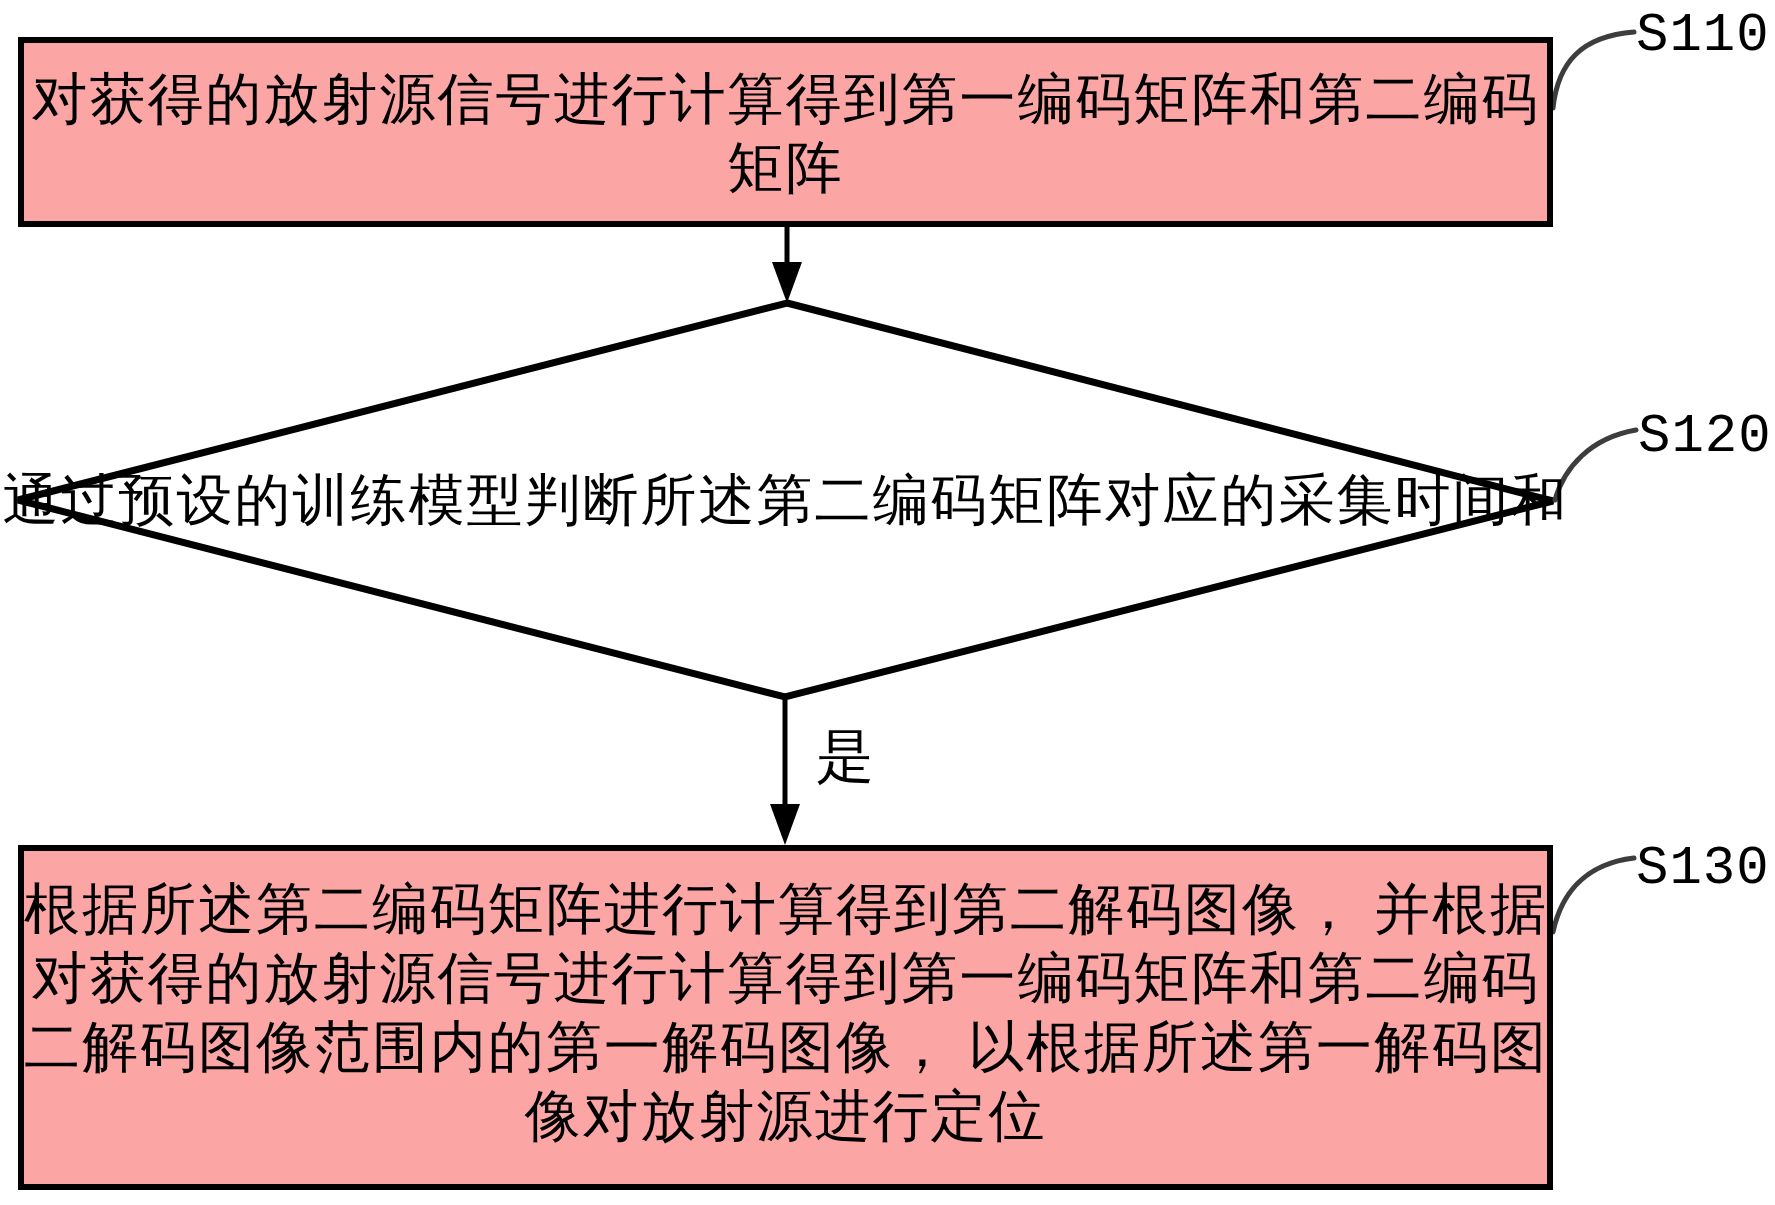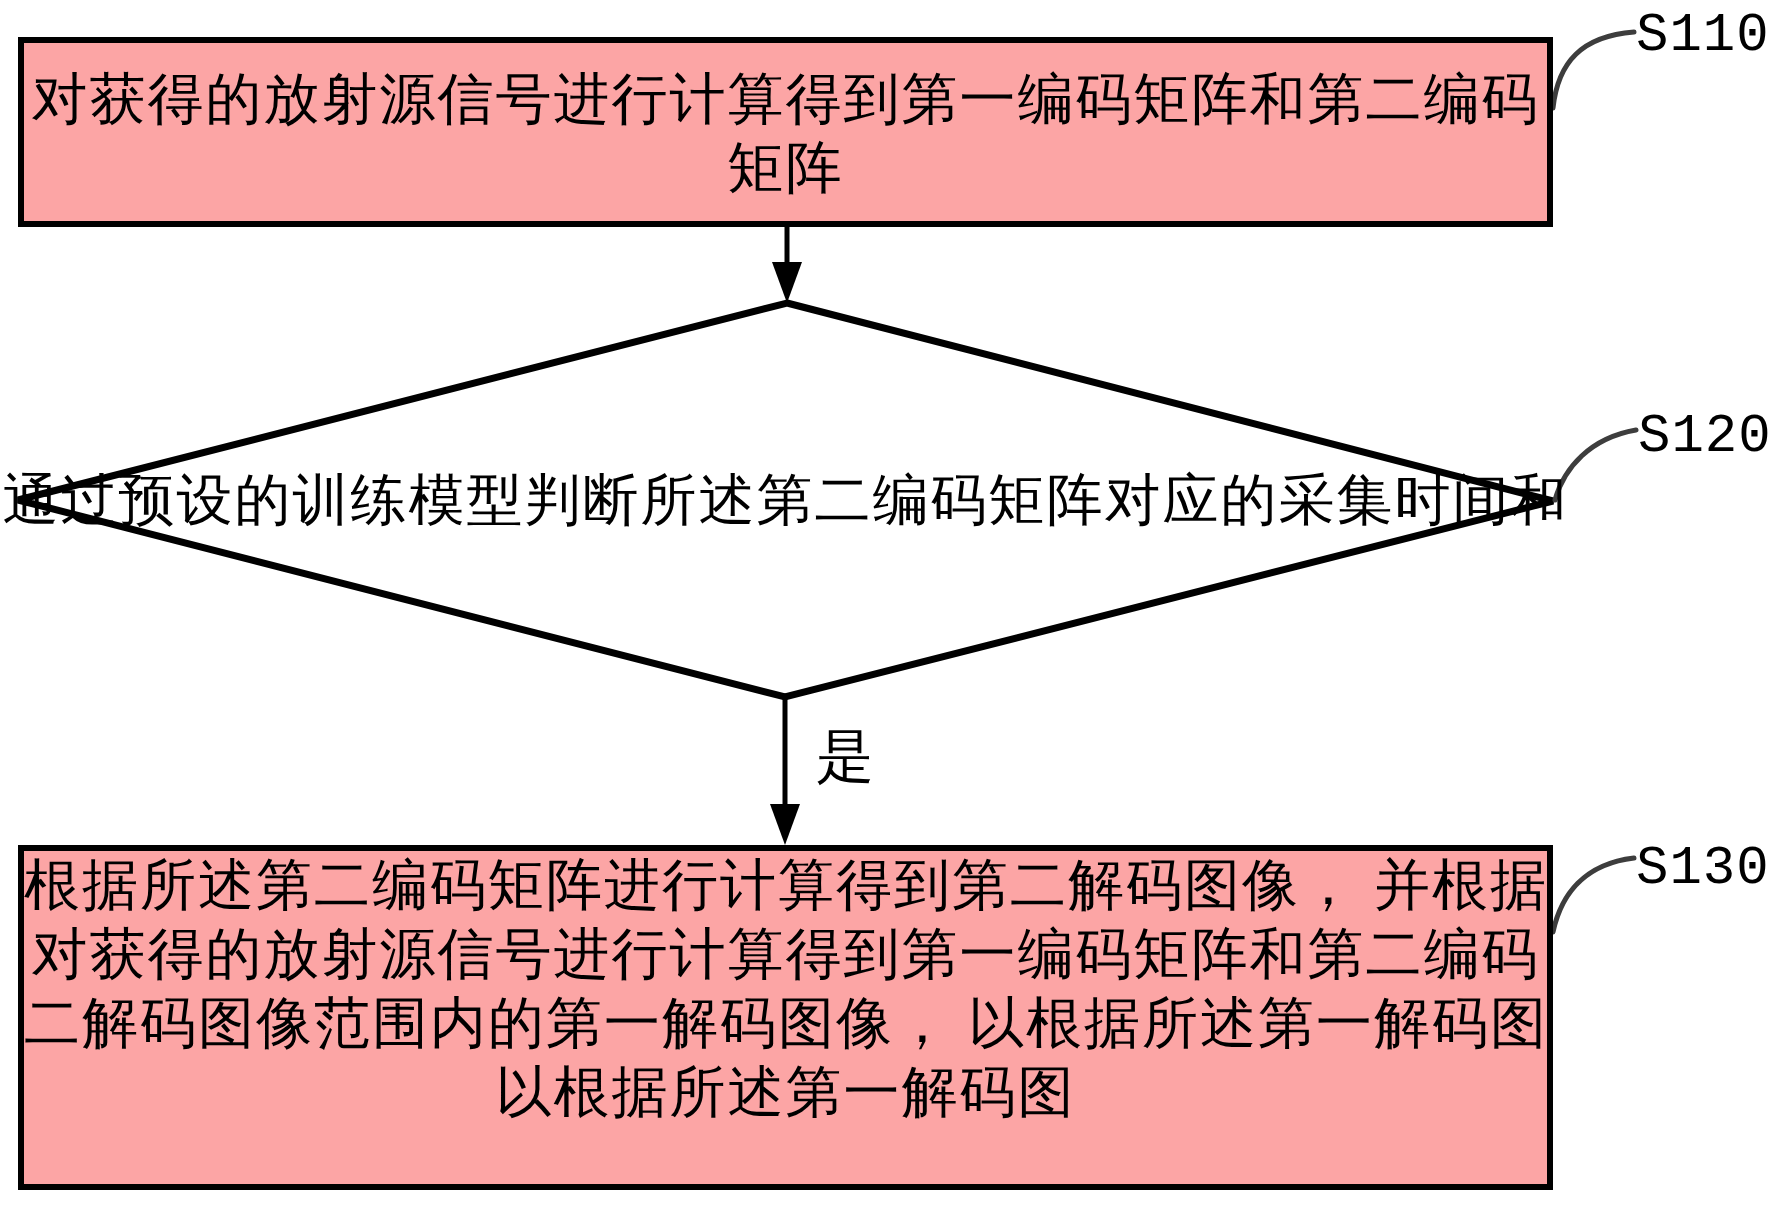--- a/index.html
+++ b/index.html
@@ -53,20 +53,21 @@
     top: 37px;
     width: 1535px;
     height: 190px;
     padding-top: 22px;
   }
   .box-bottom {
     left: 18px;
     top: 845px;
     width: 1535px;
     height: 345px;
+    padding-top: 24px;
   }
   .txt-line {
     font-size: 56px;
     letter-spacing: 2px;
     line-height: 69px;
     white-space: nowrap;
   }
   .diamond-text {
     position: absolute;
     left: 18px;
@@ -127,20 +128,20 @@
     <div class="txt-line">通过预设的训练模型判断</div>
     <div class="txt-line">所述第二编码矩阵对应的采集时间和</div>
   </div>
 
   <div class="yes-label">是</div>
 
   <div class="box box-bottom">
     <div class="txt-line">根据所述第二编码矩阵进行计算得到第二解码图像， 并根据</div>
     <div class="txt-line">对获得的放射源信号进行计算得到第一编码矩阵和第二编码</div>
     <div class="txt-line">二解码图像范围内的第一解码图像， 以根据所述第一解码图</div>
-    <div class="txt-line">以根据所述第一解码图</div>
+    <div class="txt-line">像对放射源进行定位</div>
   </div>
 
   <div class="step-label label-s110">S110</div>
   <div class="step-label label-s120">S120</div>
   <div class="step-label label-s130">S130</div>
 
 </div>
 
 </body></html>

